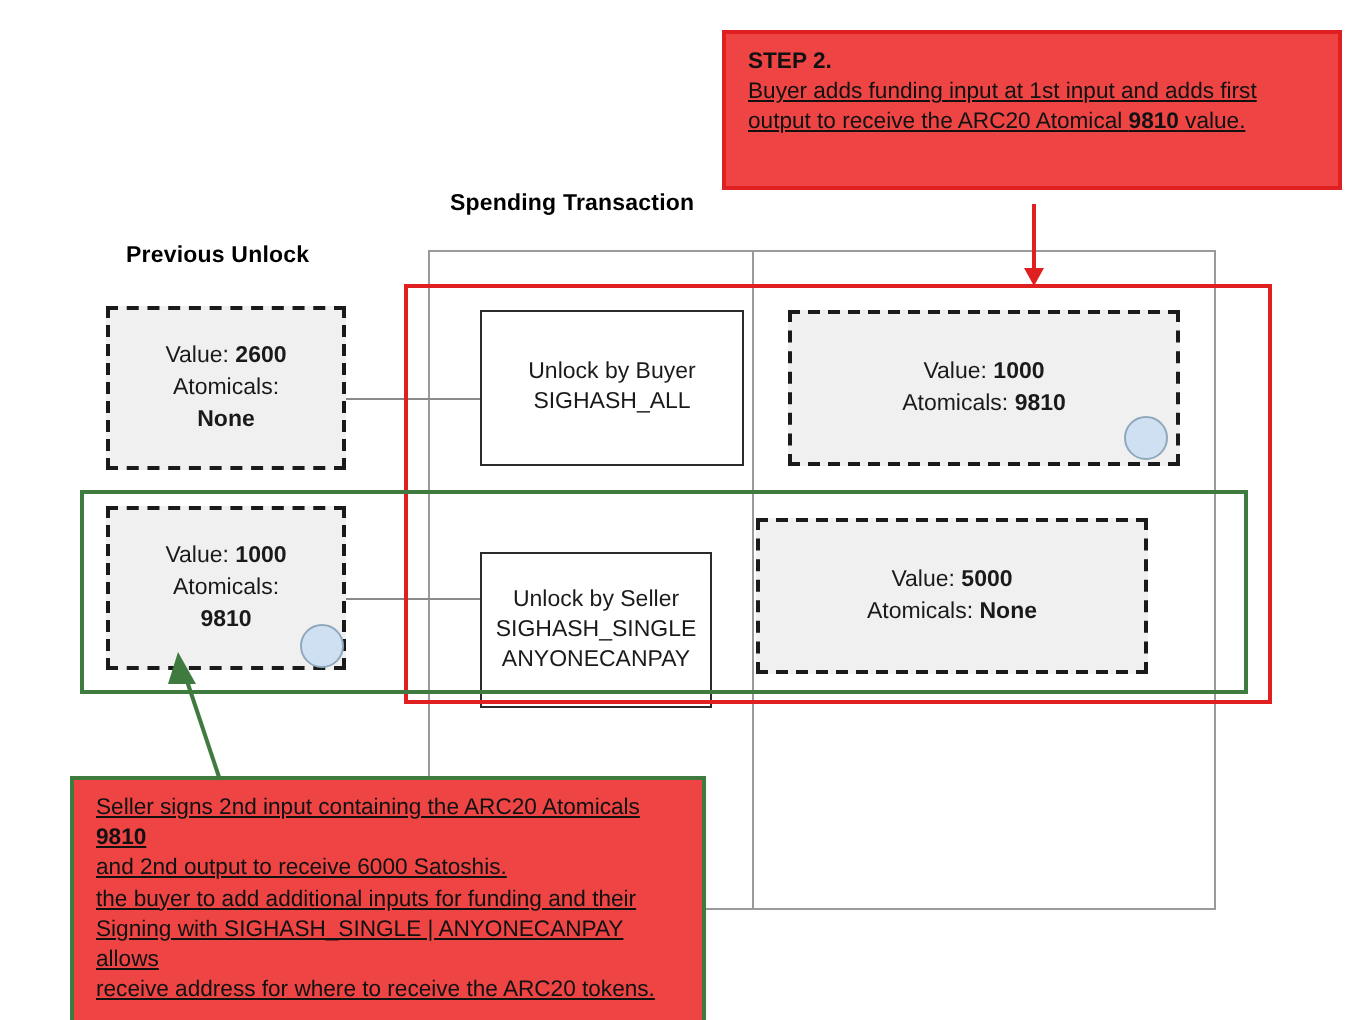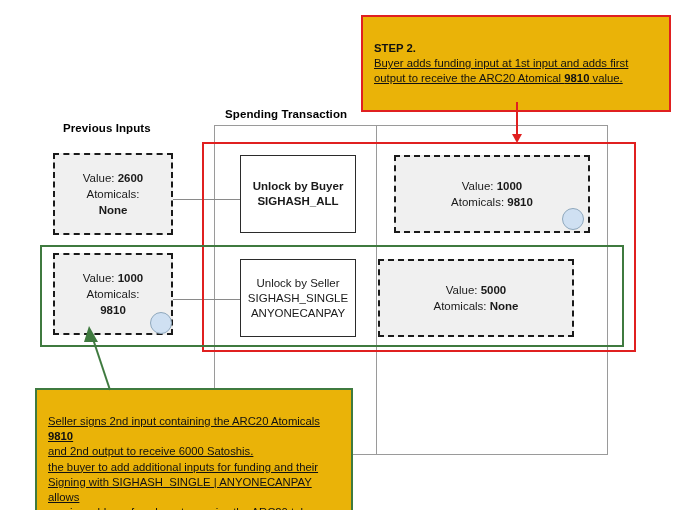--- a/index.html
+++ b/index.html
@@ -93,22 +93,22 @@
 
   
   .overlay-rect {
     background: transparent;
   }
   .overlay-red   { border: 2px solid #e02020; }
   .overlay-green { border: 2px solid #3f7a3f; }
 
   
   .note {
-    background: #eab308;
-    padding: 24px 11px 10px 11px;
+    background: #ef4444;
+    padding: 7px 11px 10px 11px;
     font-size: 11.3px;
     line-height: 15.2px;
     color: #111111;
   }
   .note-red   { border: 2.5px solid #e02020; }
   .note-green { border: 2.5px solid #3f7a3f; }
   .note .title { font-weight: bold; display: block; }
   .note p { margin: 0; text-decoration: underline; }
   .note .gap { display: block; height: 13px; }
   .note b { font-weight: bold; }
@@ -126,22 +126,22 @@
   }
 </style>
 </head>
 <body>
 
 <div id="canvas">
 
   <div class="abs tx-frame" style="left:214px; top:125px; width:394px; height:330px;"></div>
   <div class="abs tx-divider" style="left:376px; top:125px; height:330px;"></div>
 
-  <div class="abs heading" style="left:63px; top:122px;">Previous Inputs</div>
-  <div class="abs heading" style="left:225px; top:108px;">Spending Transaction</div>
+  <div class="abs heading" style="left:63px; top:122px;">Previous Unlock</div>
+  <div class="abs heading" style="left:225px; top:96px;">Spending Transaction</div>
 
   <div class="abs conn-line" style="left:172px; top:199px; width:68px;"></div>
   <div class="abs conn-arrow" style="left:168px; top:196px;"></div>
 
   <div class="abs conn-line" style="left:172px; top:299px; width:68px;"></div>
   <div class="abs conn-arrow" style="left:168px; top:296px;"></div>
 
   <div class="abs val-box" style="left:53px; top:153px; width:120px; height:82px;">
     <span class="ln">
       <span>Value: </span><b>2600</b>
@@ -156,26 +156,26 @@
     <span class="ln">
       <span>Value: </span><b>1000</b>
     </span>
     <span class="ln">Atomicals:</span>
     <span class="ln">
       <b>9810</b>
     </span>
   </div>
   <div class="abs token-dot" style="left:150px; top:312px; width:22px; height:22px;"></div>
 
-  <div class="abs unlock-box" style="left:240px; top:155px; width:116px; height:78px;font-weight:bold;">
+  <div class="abs unlock-box" style="left:240px; top:155px; width:132px; height:78px;">
     <span class="ln">Unlock by Buyer</span>
     <span class="ln">SIGHASH_ALL</span>
   </div>
 
-  <div class="abs unlock-box" style="left:240px; top:259px; width:116px; height:78px;">
+  <div class="abs unlock-box" style="left:240px; top:276px; width:116px; height:78px;">
     <span class="ln">Unlock by Seller</span>
     <span class="ln">SIGHASH_SINGLE</span>
     <span class="ln">ANYONECANPAY</span>
   </div>
 
   <div class="abs val-box" style="left:394px; top:155px; width:196px; height:78px;">
     <span class="ln">
       <span>Value: </span><b>1000</b>
     </span>
     <span class="ln">

